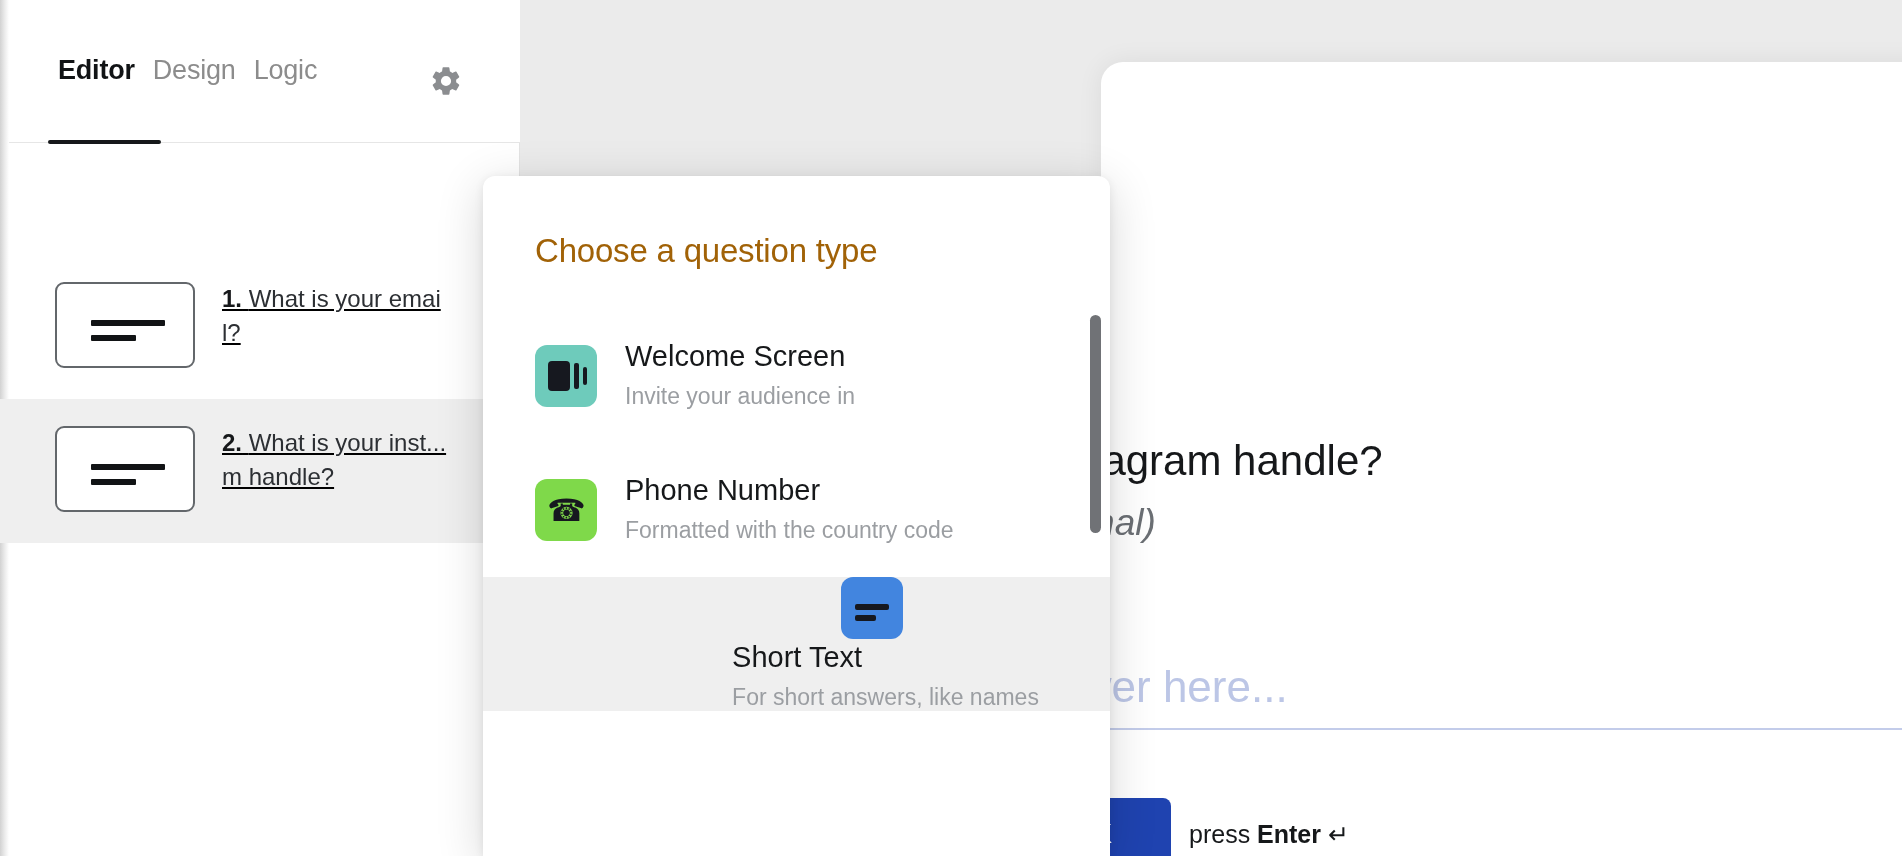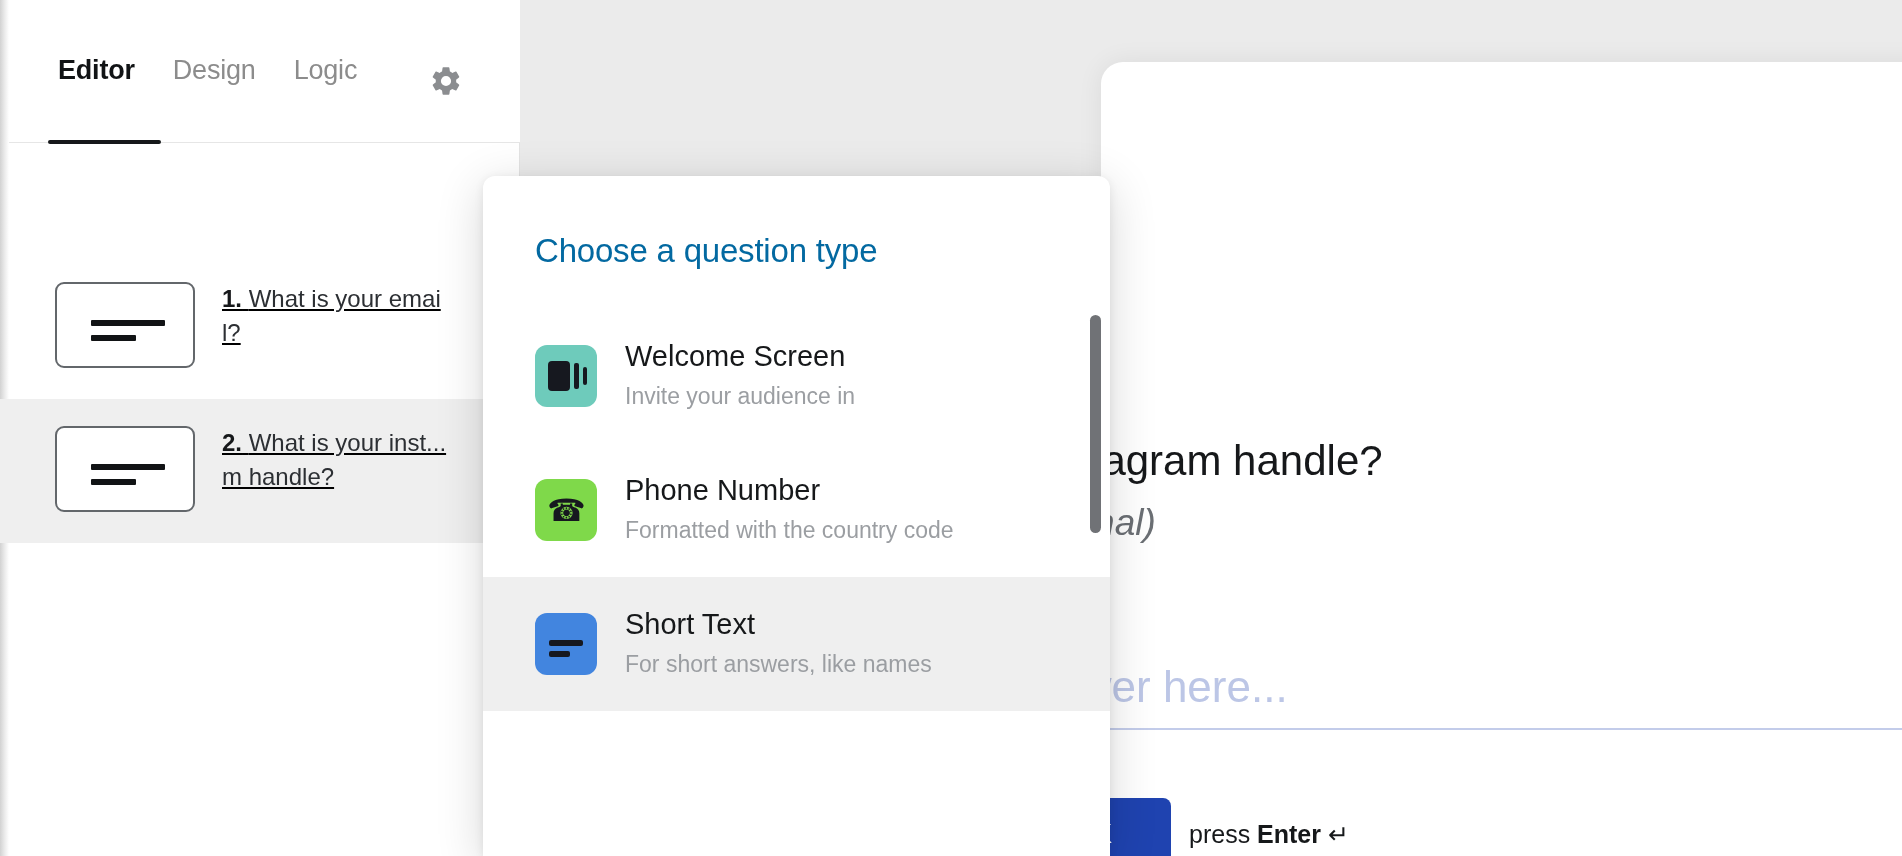--- a/index.html
+++ b/index.html
@@ -45,21 +45,21 @@
     width: 511px;
     height: 143px;
     background: #ffffff;
     border-bottom: 1px solid #e6e6e6;
   }
   .tabs {
     position: absolute;
     left: 49px; top: 57px;
     display: flex;
     align-items: center;
-    gap: 38px;
+    gap: 18px;
   }
   .tab {
     font-size: 27px;
     color: #8c8c8c;
     line-height: 1;
     letter-spacing: -0.2px;
     cursor: pointer;
     white-space: nowrap;
   }
   .tab.active {
@@ -242,38 +242,38 @@
     background: #ffffff;
     border-radius: 12px 12px 0 0;
     box-shadow: 0 10px 48px rgba(0,0,0,0.16), 0 2px 10px rgba(0,0,0,0.08);
     overflow: hidden;
     z-index: 30;
   }
   .modal-title {
     position: absolute;
     left: 52px; top: 56px;
     font-size: 33px;
-    color: #0369a1;
+    color: #a16207;
     letter-spacing: -0.2px;
   }
 
   .opt-list {
     position: absolute;
     left: 0; top: 133px;
     width: 725px;
     height: 547px;
   }
   .opt {
     display: flex;
     align-items: center;
     height: 134px;
     padding-left: 52px;
     cursor: pointer;
   }
-  .opt.highlight { background: #efefef; }
+  .opt.highlight { background: #efefef; flex-direction: column; }
 
   .opt-icon {
     flex: 0 0 auto;
     width: 62px; height: 62px;
     border-radius: 12px;
     display: flex;
     align-items: center;
     justify-content: center;
     position: relative;
   }

